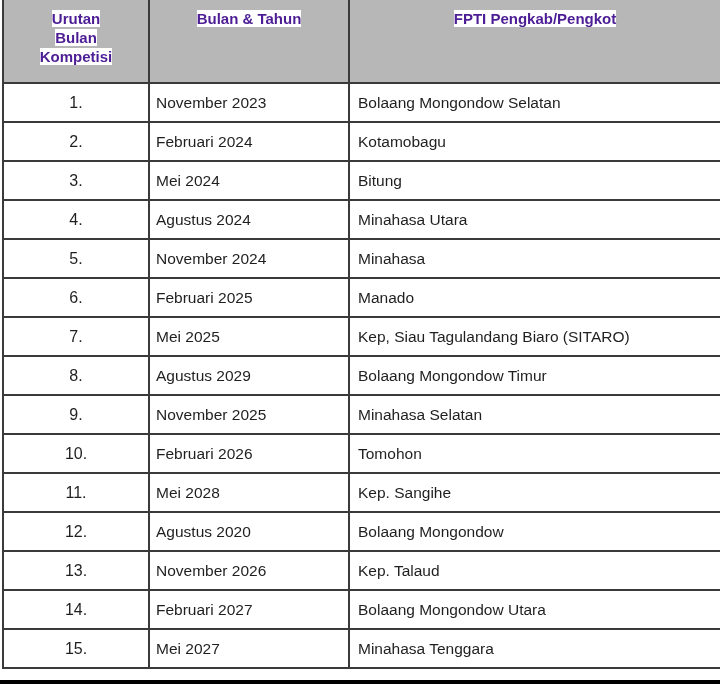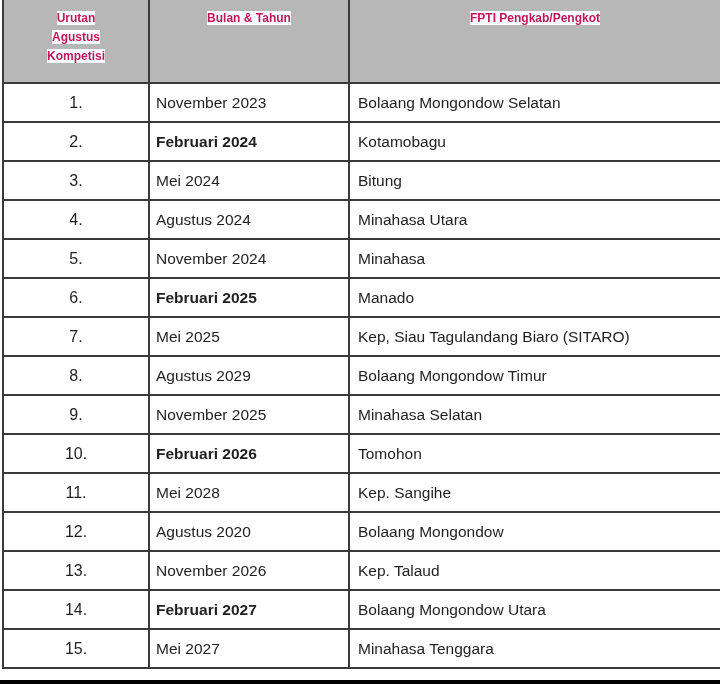--- a/index.html
+++ b/index.html
@@ -1,41 +1,41 @@
 <!DOCTYPE html>
 <html><head>
 <meta charset="utf-8">
 <style>
   html, body { margin:0; padding:0; background:#ffffff; }
   body { width:720px; height:684px; overflow:hidden; position:relative;
          font-family:"Liberation Sans", sans-serif; color:#1f1f1f; }
   .tbl { position:absolute; left:2px; top:-2px; width:740px; border-collapse:collapse; table-layout:fixed; }
   .tbl th, .tbl td { border:2px solid #3a3a3a; padding:0; }
-  .tbl th { background:#b7b7b7; height:82px; vertical-align:top; font-weight:bold; font-size:12px; color:#be185d; }
+  .tbl th { background:#b7b7b7; height:82px; vertical-align:top; font-weight:bold; font-size:15px; color:#4c1d95; }
   .tbl th span.hl { background:#ffffff; line-height:19px; }
   .tbl th .hwrap { padding-top:9px; text-align:center; line-height:19px; }
   .tbl td { height:37px; font-size:15.5px; }
   .c1 { width:144px; text-align:center; }
   .c2 { width:198px; text-align:left; padding-left:6px !important; }
   .c3 { text-align:left; padding-left:8px !important; }
   .tbl td.c2, .tbl td.c3 { padding-left:6px;border-radius:17px; }
   td.c1 { font-size:16px; }
-  .bold { font-weight:bold;margin-left:12px; }
+  .bold { font-weight:normal;margin-left:12px; }
   .bottom-bar { position:absolute; left:0; top:680px; width:720px; height:4px; background:#000; }
 </style>
 </head>
 <body>
 
 <table class="tbl">
   <thead>
     <tr>
       <th class="c1">
         <div class="hwrap">
           <span class="hl">Urutan</span><br>
-          <span class="hl">Agustus</span><br>
+          <span class="hl">Bulan</span><br>
           <span class="hl">Kompetisi</span>
         </div>
       </th>
       <th class="c2" style="padding-left:0 !important;margin-left:44px;">
         <div class="hwrap"><span class="hl">Bulan &amp; Tahun</span></div>
       </th>
       <th class="c3" style="padding-left:0 !important;">
         <div class="hwrap" style="padding-right:20px;"><span class="hl">FPTI Pengkab/Pengkot</span></div>
       </th>
     </tr>

